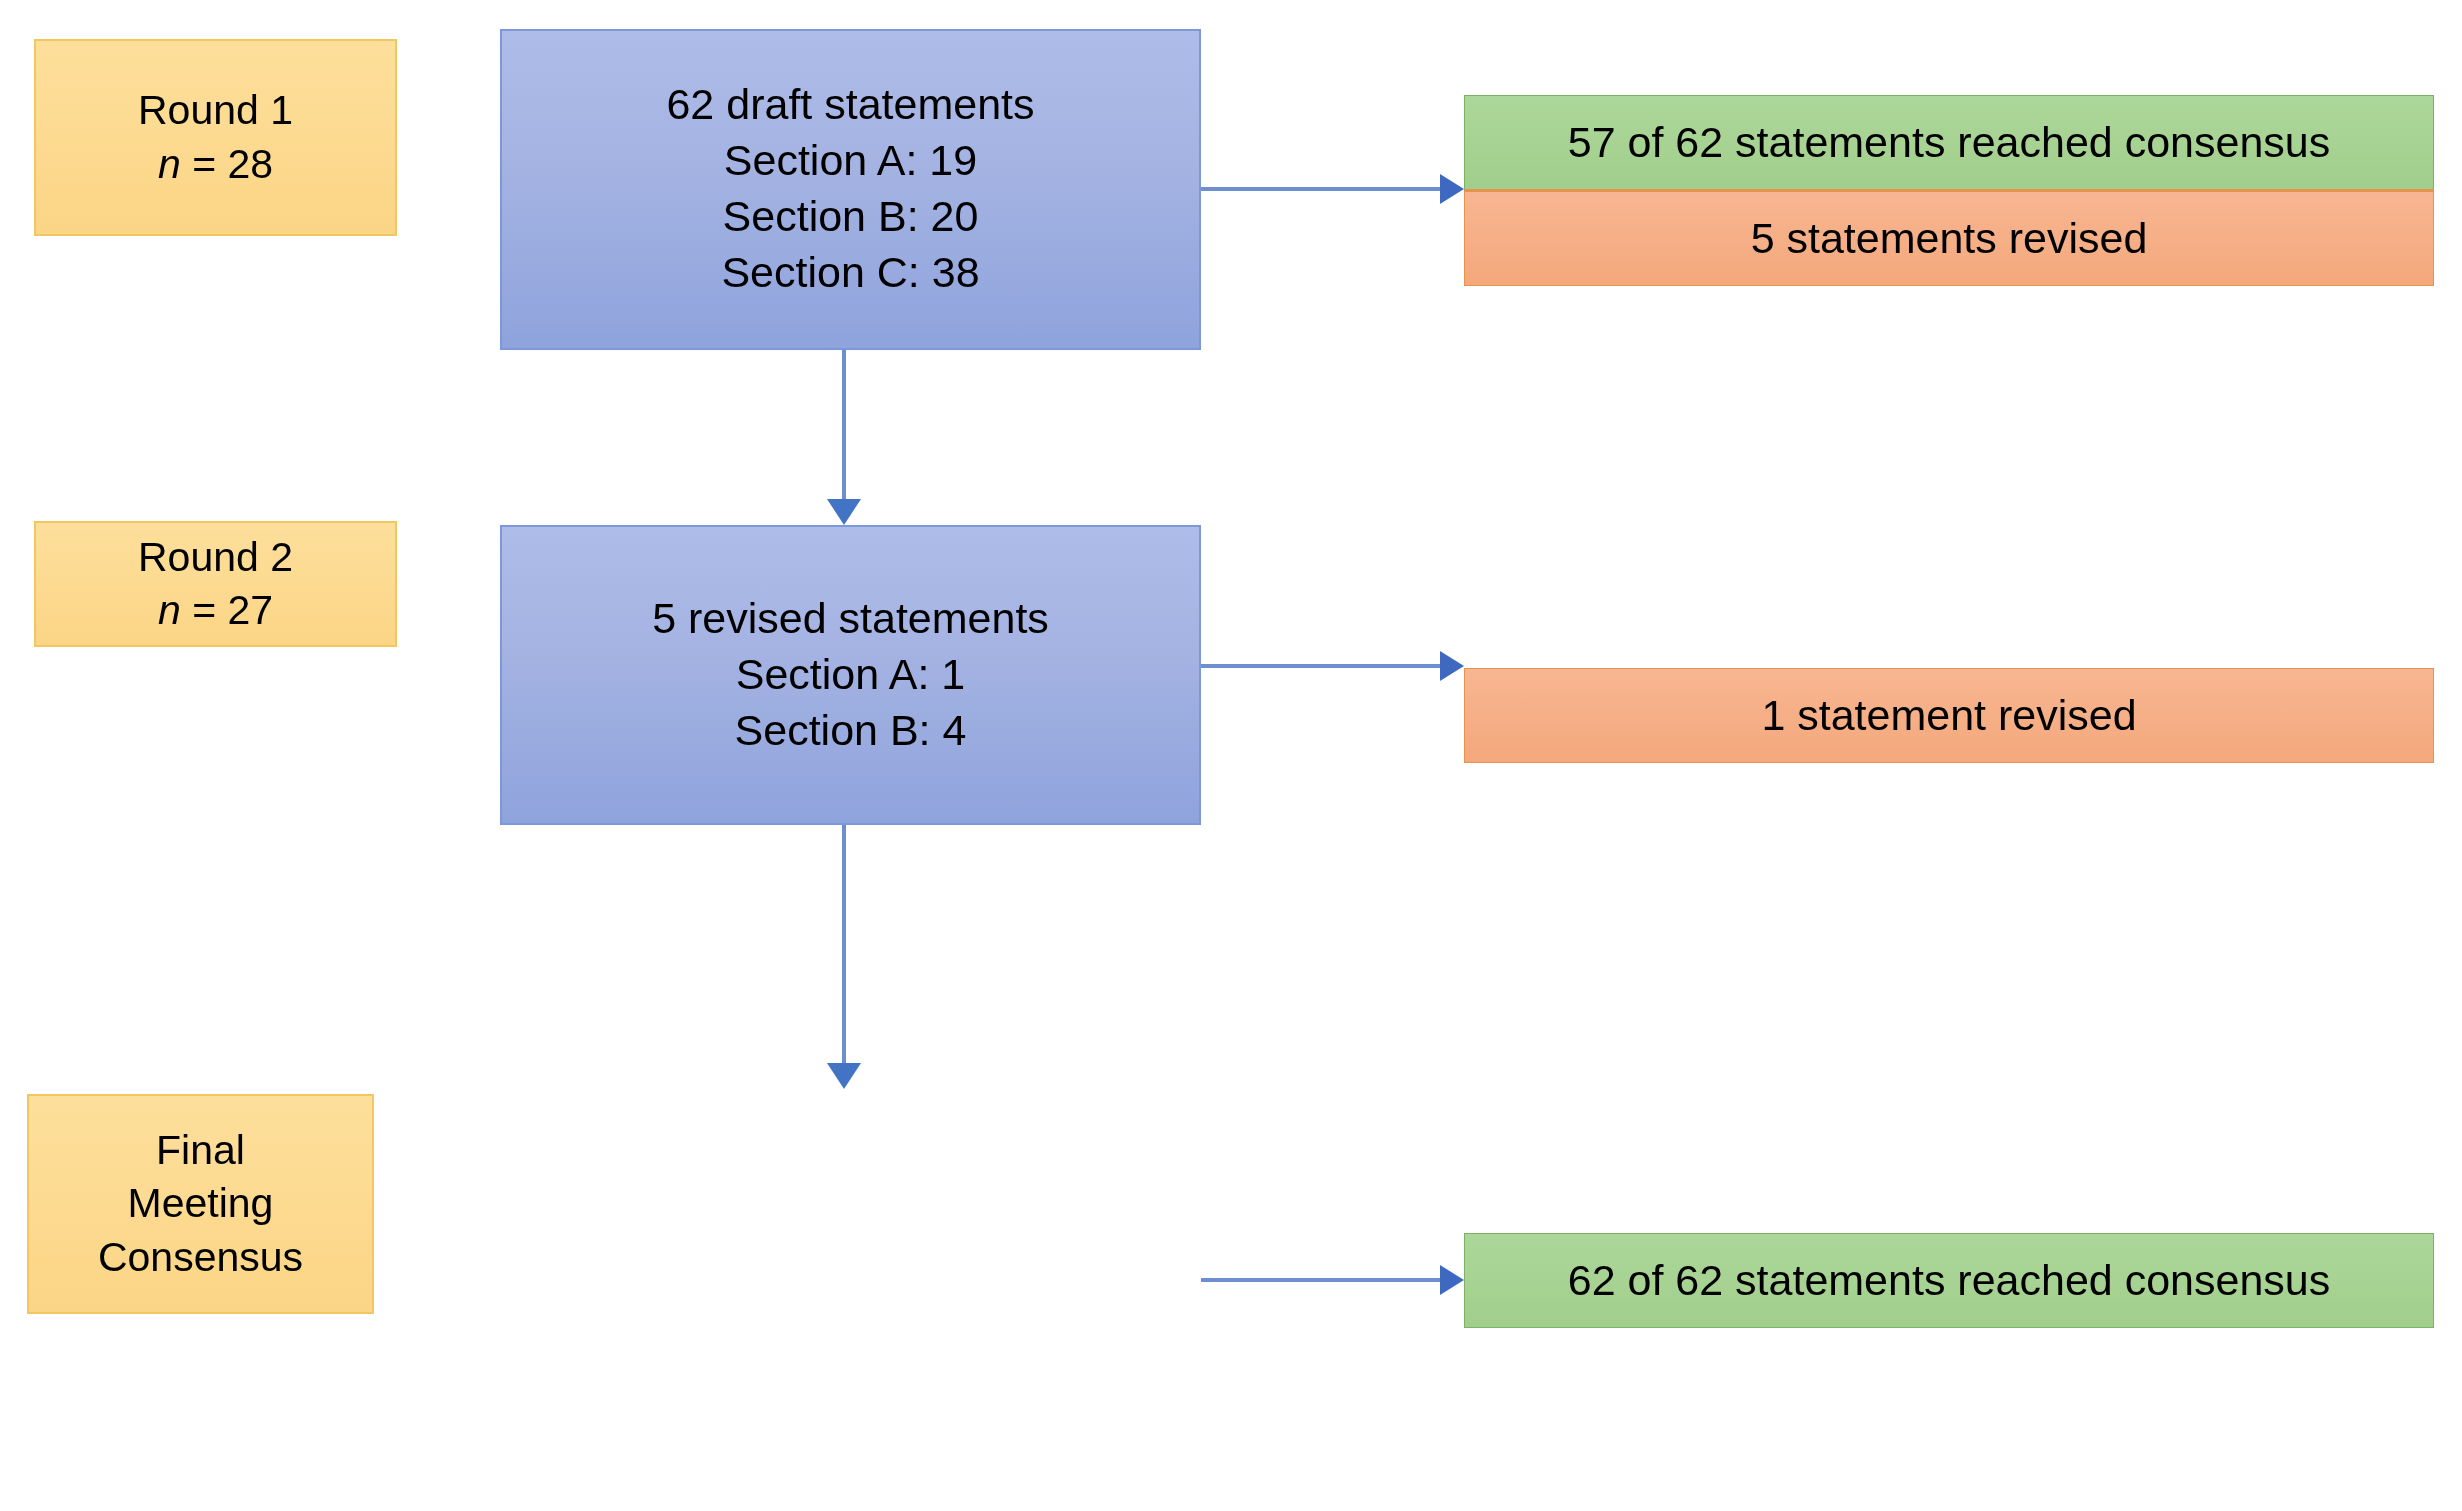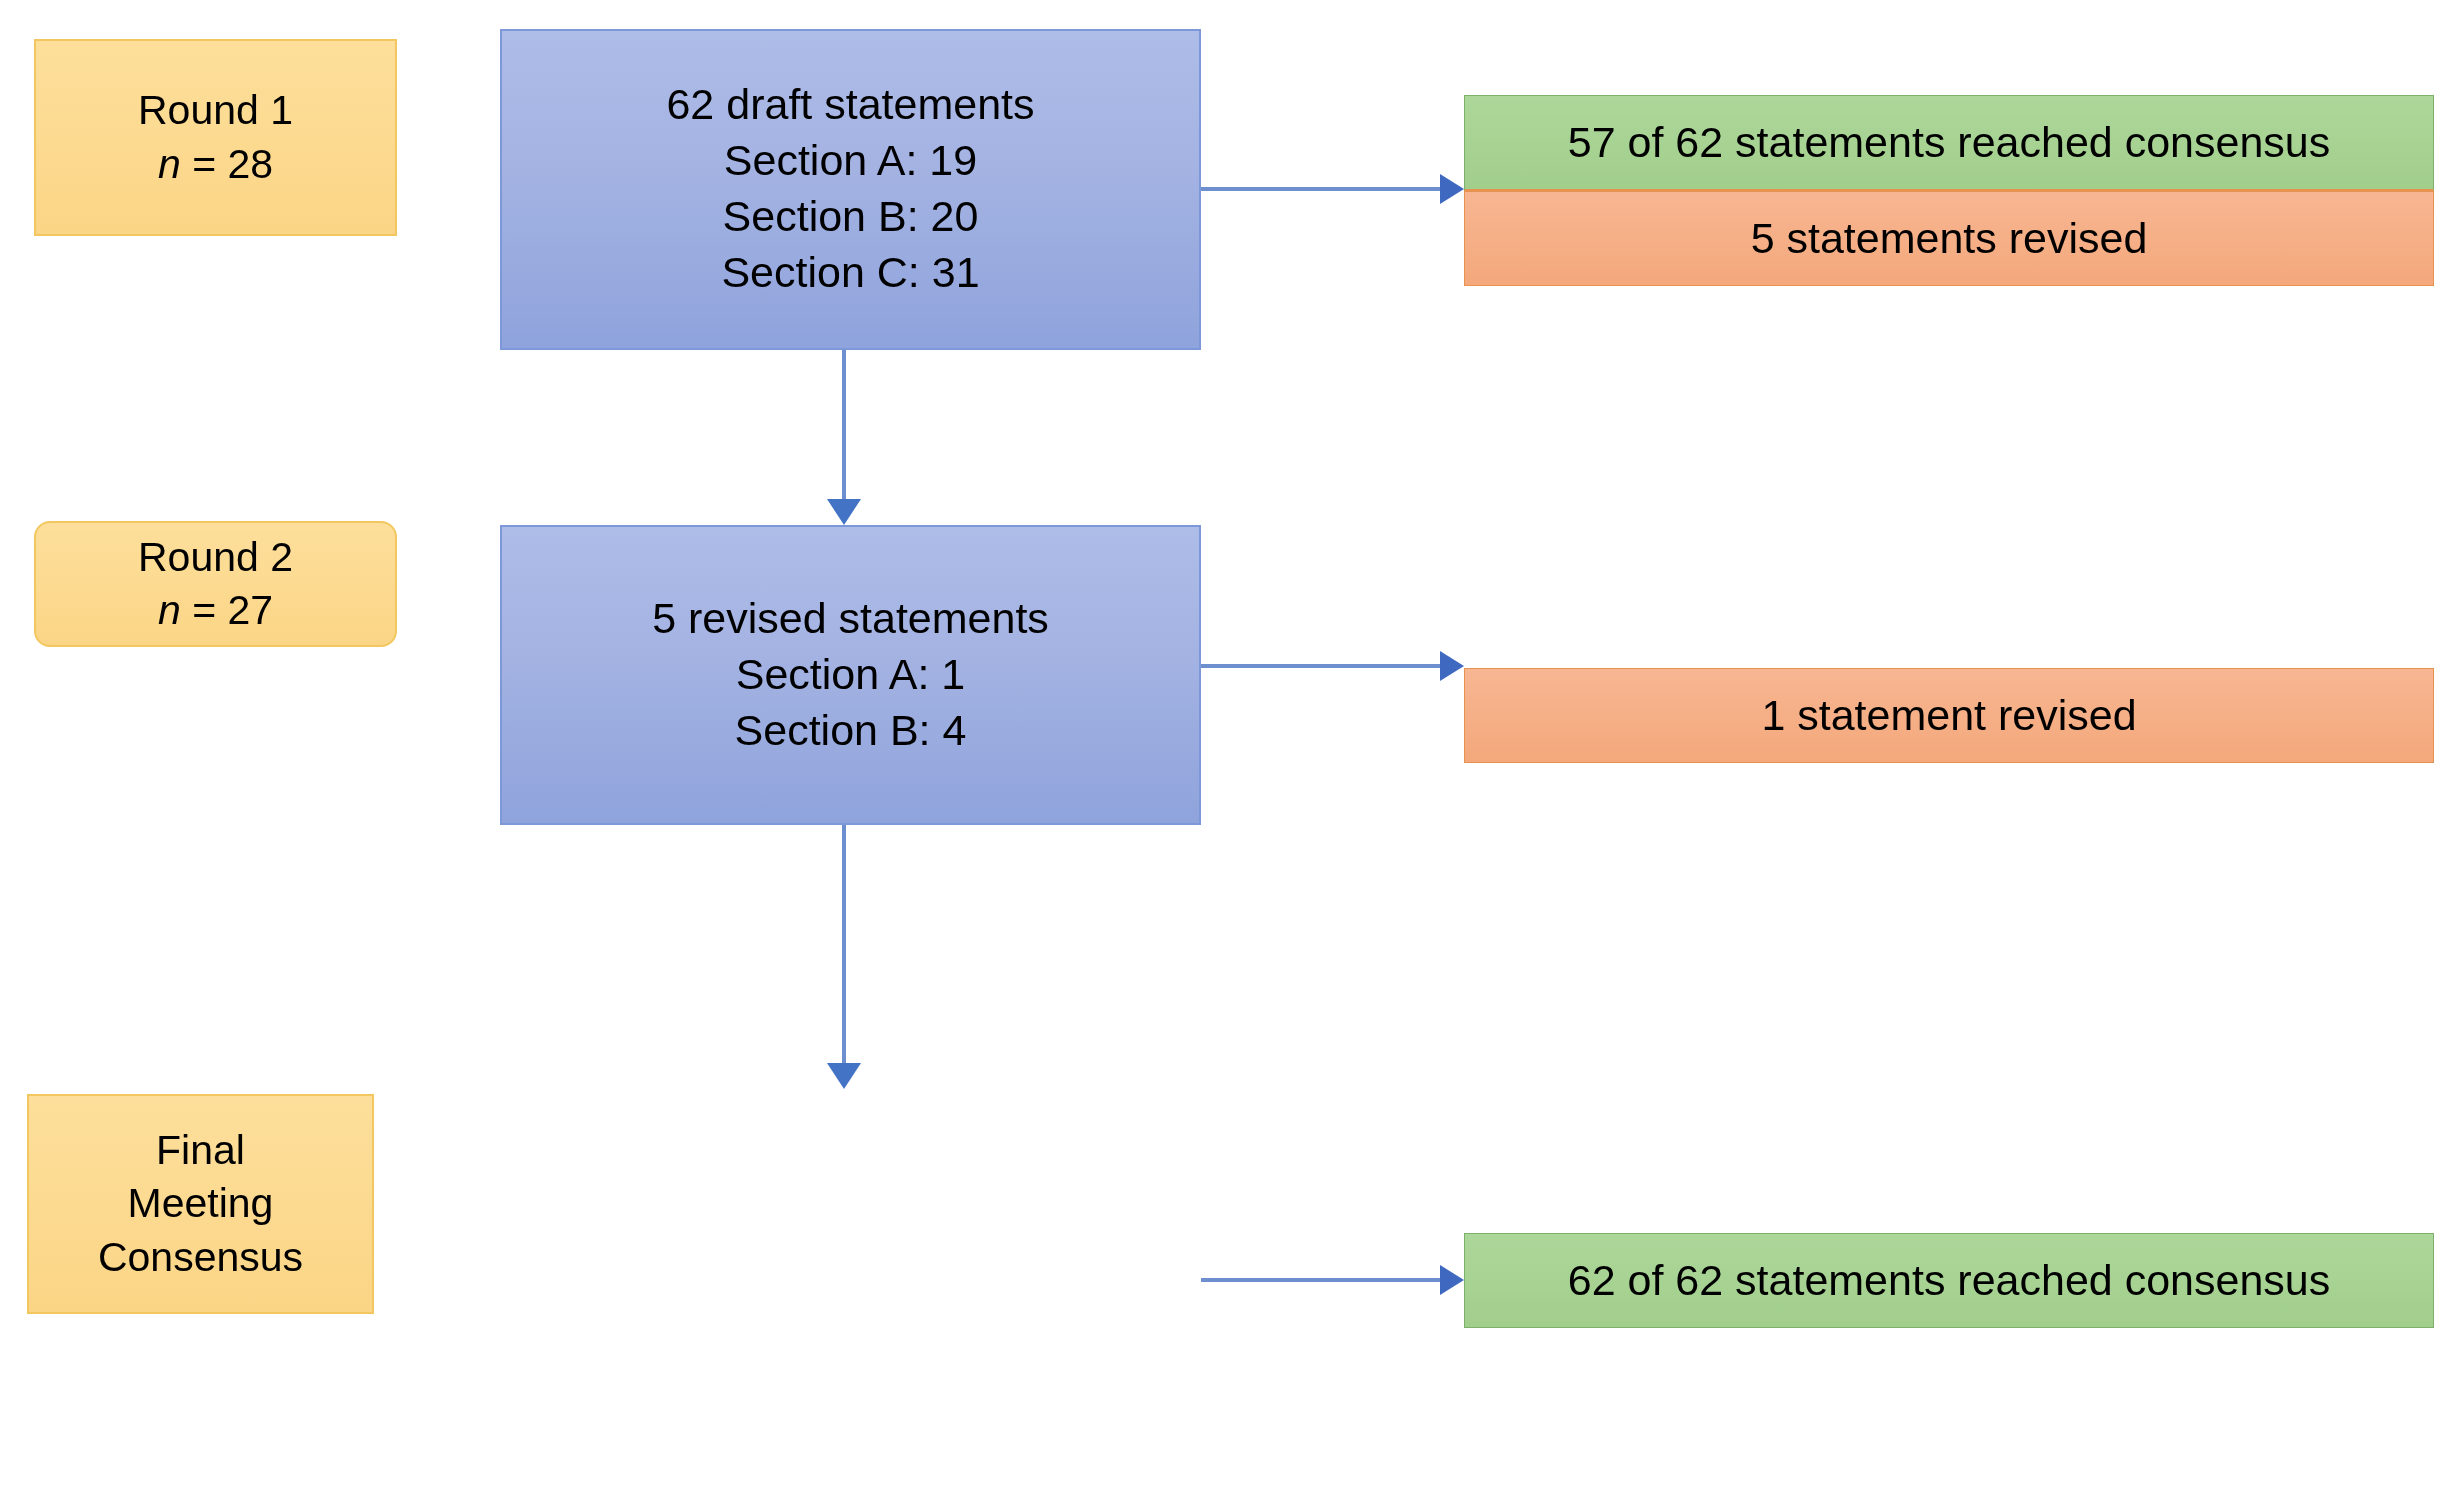--- a/index.html
+++ b/index.html
@@ -99,39 +99,39 @@
       <div>Round 1</div>
       <div><span class="ital">n</span><span> = 28</span></div>
     </div>
   </div>
 
   <div class="box process-box" style="left:500px; top:28.6px; width:701px; height:321px;align-items:center;">
     <div class="lines">
       <div>62 draft statements</div>
       <div>Section A: 19</div>
       <div>Section B: 20</div>
-      <div>Section C: 31</div>
+      <div>Section C: 38</div>
     </div>
   </div>
 
   <div class="conn-h-line" style="left:1201px; top:187px; width:243px;"></div>
   <div class="arrow-right" style="left:1440px; top:174px;"></div>
 
   <div class="box outcome-green" style="left:1464px; top:95px; width:970px; height:96px;justify-content:center;">
     <span>57 of 62 statements reached consensus</span>
   </div>
 
   <div class="box outcome-orange" style="left:1464px; top:191px; width:970px; height:95px;">
     <span>5 statements revised</span>
   </div>
 
   <div class="conn-v-line" style="left:842px; top:350px; height:154px;"></div>
   <div class="arrow-down" style="left:827px; top:499px;"></div>
 
-  <div class="box stage-box" style="left:34px; top:521px; width:363px; height:126px;border-radius:16px;">
+  <div class="box stage-box" style="left:34px; top:521px; width:363px; height:126px;">
     <div class="lines">
       <div>Round 2</div>
       <div><span class="ital">n</span><span> = 27</span></div>
     </div>
   </div>
 
   <div class="box process-box" style="left:500px; top:525px; width:701px; height:300px;">
     <div class="lines">
       <div>5 revised statements</div>
       <div>Section A: 1</div>

